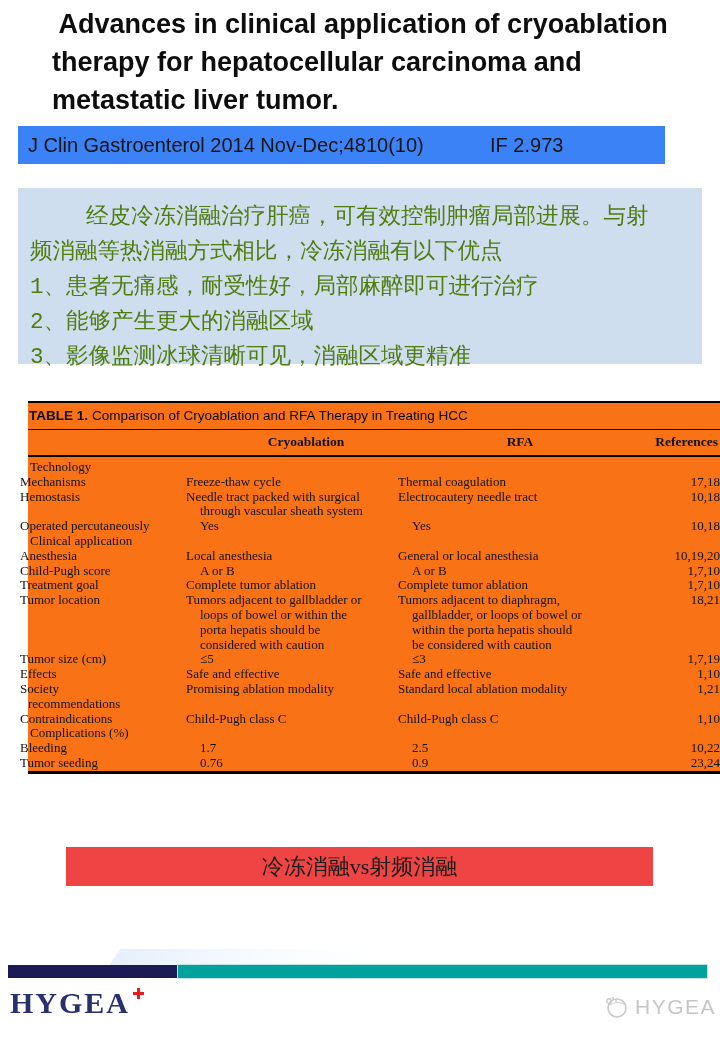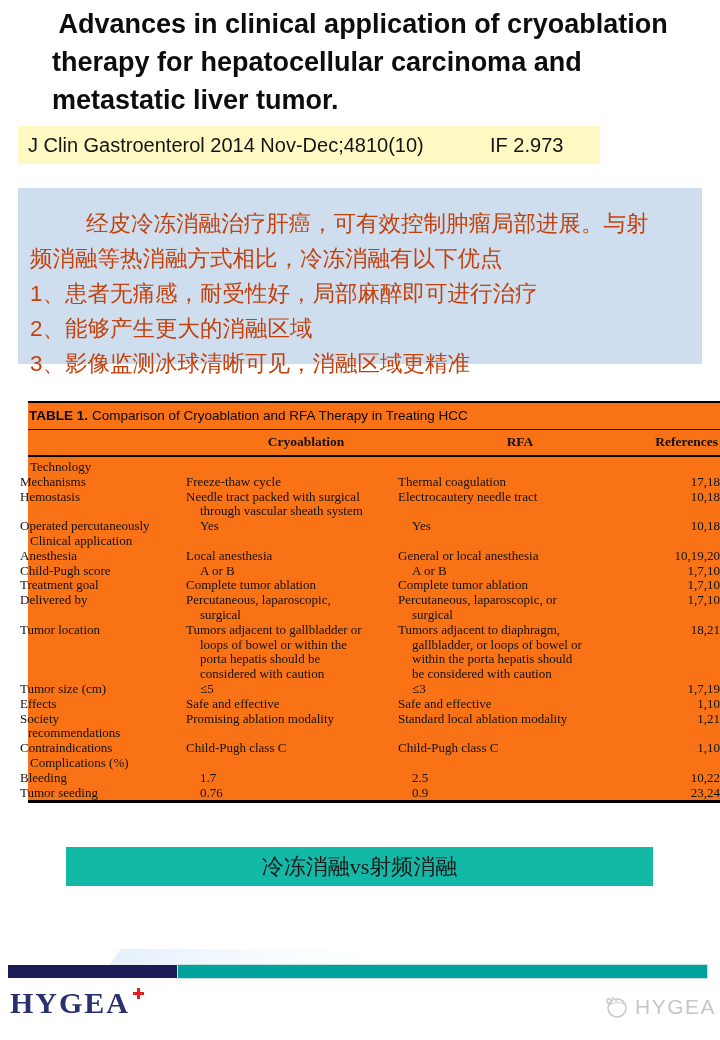--- a/index.html
+++ b/index.html
@@ -9,33 +9,33 @@
   
   .page-title{
     position:absolute; left:8px; top:5px; width:706px;
     font-size:27px; font-weight:bold; color:#0d0d0d; line-height:38px;
     white-space:pre;
     margin-left:44px;
   }
 
   
   .journal-bar{
-    position:absolute; left:18px; top:126px; width:582px; height:38px;
-    background:#fef9c3; display:flex; align-items:center;
+    position:absolute; left:18px; top:126px; width:647px; height:38px;
+    background:#3b82f6; display:flex; align-items:center;
     font-size:20px; color:#141414;
   }
   .journal-bar .citation{ margin-left:10px; }
   .journal-bar .impact{ position:absolute; left:472px; }
 
   
   .summary-box{
     position:absolute; left:18px; top:188px; width:684px; height:176px;
-    background:#cfdeee; padding:18px 12px 0 12px;
-    font-family:Liberation Sans, sans-serif;
-    font-size:22.5px; color:#c2410c; line-height:35px;
+    background:#cfdeee; padding:12px 12px 0 12px;
+    font-family:Liberation Mono, monospace;
+    font-size:22.5px; color:#4d7c0f; line-height:35px;
   }
   .cn-line{ white-space:nowrap; }
   .cn-line:first-child{ text-indent:56px; }
 
   
   .table-wrap{
     position:absolute; left:28px; top:401px; width:692px;
     border-top:2px solid #000; border-bottom:3px solid #000;
     background:#f97316;
   }
@@ -68,21 +68,21 @@
   }
   td.cell-label{ white-space:pre-line; padding-left:17px; text-indent:-8px; }
   td.cell-label.section{ padding-left:2px; text-indent:0; }
   td.cell-val{ white-space:pre-line; padding-left:14px; text-indent:-14px; padding-right:10px; }
   td.cell-val.center{ text-align:left; padding:0; text-indent:0; }
   td.cell-refs{ text-align:right; vertical-align:middle; padding-right:2px; white-space:nowrap; }
 
   
   .caption-bar{
     position:absolute; left:66px; top:847px; width:587px; height:39px;
-    background:#14b8a6; text-align:center; line-height:39px;
+    background:#ef4444; text-align:center; line-height:39px;
     font-family:"Liberation Serif", serif; font-size:22px; color:#1a1a1a;
   }
 
   
   .footer-glow{
     position:absolute; left:115px; top:949px; width:330px; height:16px;
     background:linear-gradient(100deg, rgba(224,237,250,0.85) 0%, rgba(244,249,254,0.6) 45%, rgba(255,255,255,0) 80%);
     transform:skewX(-35deg);
   }
   .footer-bar{
@@ -195,28 +195,20 @@
           <td class="cell-val center">A or B</td>
           <td class="cell-refs">1,7,10</td>
         </tr>
         <tr>
           <td class="cell-label">Treatment goal</td>
           <td class="cell-val">Complete tumor ablation</td>
           <td class="cell-val">Complete tumor ablation</td>
           <td class="cell-refs">1,7,10</td>
         </tr>
         <tr>
-          <td class="cell-label">Delivered by</td>
-          <td class="cell-val">Percutaneous, laparoscopic,
-surgical</td>
-          <td class="cell-val">Percutaneous, laparoscopic, or
-surgical</td>
-          <td class="cell-refs">1,7,10</td>
-        </tr>
-        <tr>
           <td class="cell-label">Tumor location</td>
           <td class="cell-val">Tumors adjacent to gallbladder or
 loops of bowel or within the
 porta hepatis should be
 considered with caution</td>
           <td class="cell-val">Tumors adjacent to diaphragm,
 gallbladder, or loops of bowel or
 within the porta hepatis should
 be considered with caution</td>
           <td class="cell-refs">18,21</td>

